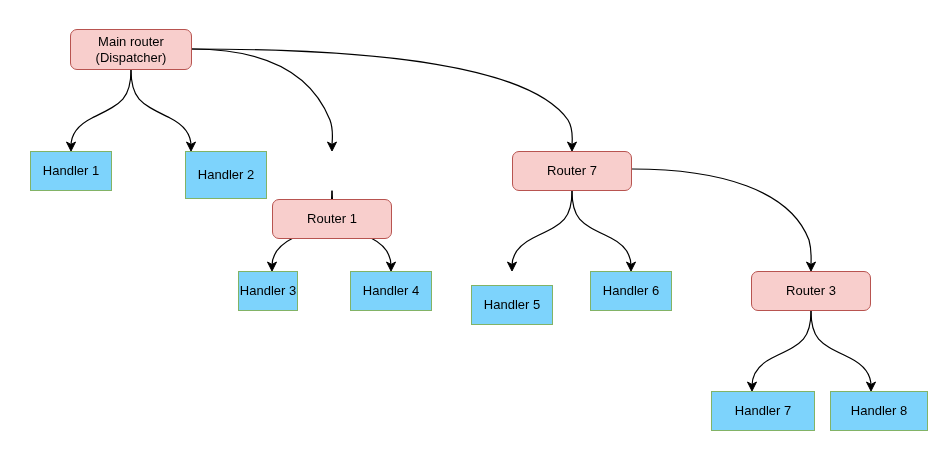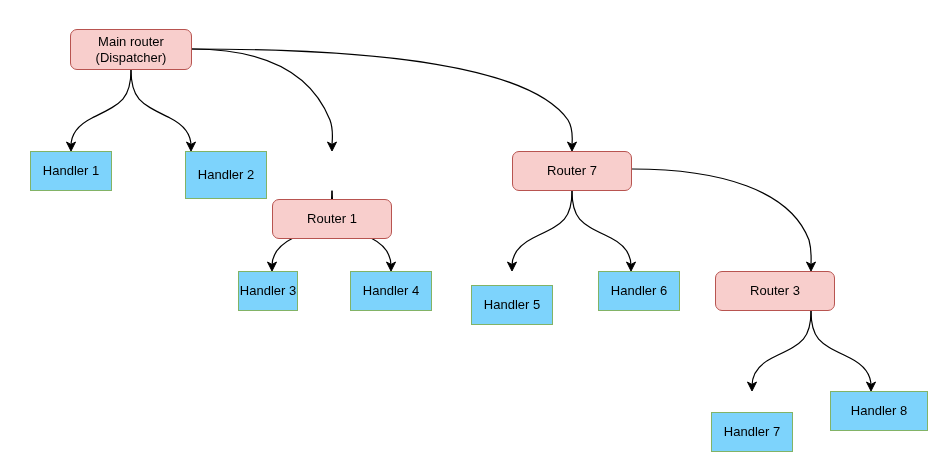--- a/index.html
+++ b/index.html
@@ -118,19 +118,19 @@
   <div id="node-layer">
       <div class="node node-router" style="left: 70px; top: 29px; width: 122px; height: 41px;">Main router
 (Dispatcher)</div>
       <div class="node node-handler" style="left: 30px; top: 151px; width: 82px; height: 40px;">Handler 1</div>
       <div class="node node-handler" style="left: 150px; top: 151px; width: 82px; height: 48px; margin-left: 35px;">Handler 2</div>
       <div class="node node-router" style="left: 272px; top: 151px; width: 120px; height: 40px; margin-top: 48px;">Router 1</div>
       <div class="node node-router" style="left: 512px; top: 151px; width: 120px; height: 40px;">Router 7</div>
       <div class="node node-handler" style="left: 238px; top: 271px; width: 60px; height: 40px;">Handler 3</div>
       <div class="node node-handler" style="left: 350px; top: 271px; width: 82px; height: 40px;">Handler 4</div>
       <div class="node node-handler" style="left: 471px; top: 271px; width: 82px; height: 40px; margin-top: 14px;">Handler 5</div>
-      <div class="node node-handler" style="left: 590px; top: 271px; width: 82px; height: 40px; margin-left: 8px;">Handler 6</div>
-      <div class="node node-router" style="left: 715px; top: 271px; width: 120px; height: 40px;">Router 3</div>
-      <div class="node node-handler" style="left: 711px; top: 412px; width: 82px; height: 40px;">Handler 7</div>
+      <div class="node node-handler" style="left: 590px; top: 271px; width: 82px; height: 40px;">Handler 6</div>
+      <div class="node node-router" style="left: 751px; top: 271px; width: 120px; height: 40px;">Router 3</div>
+      <div class="node node-handler" style="left: 711px; top: 391px; width: 104px; height: 40px;">Handler 7</div>
       <div class="node node-handler" style="left: 830px; top: 391px; width: 98px; height: 40px;">Handler 8</div>
     </div>
 
 </div>
 
 </body></html>

